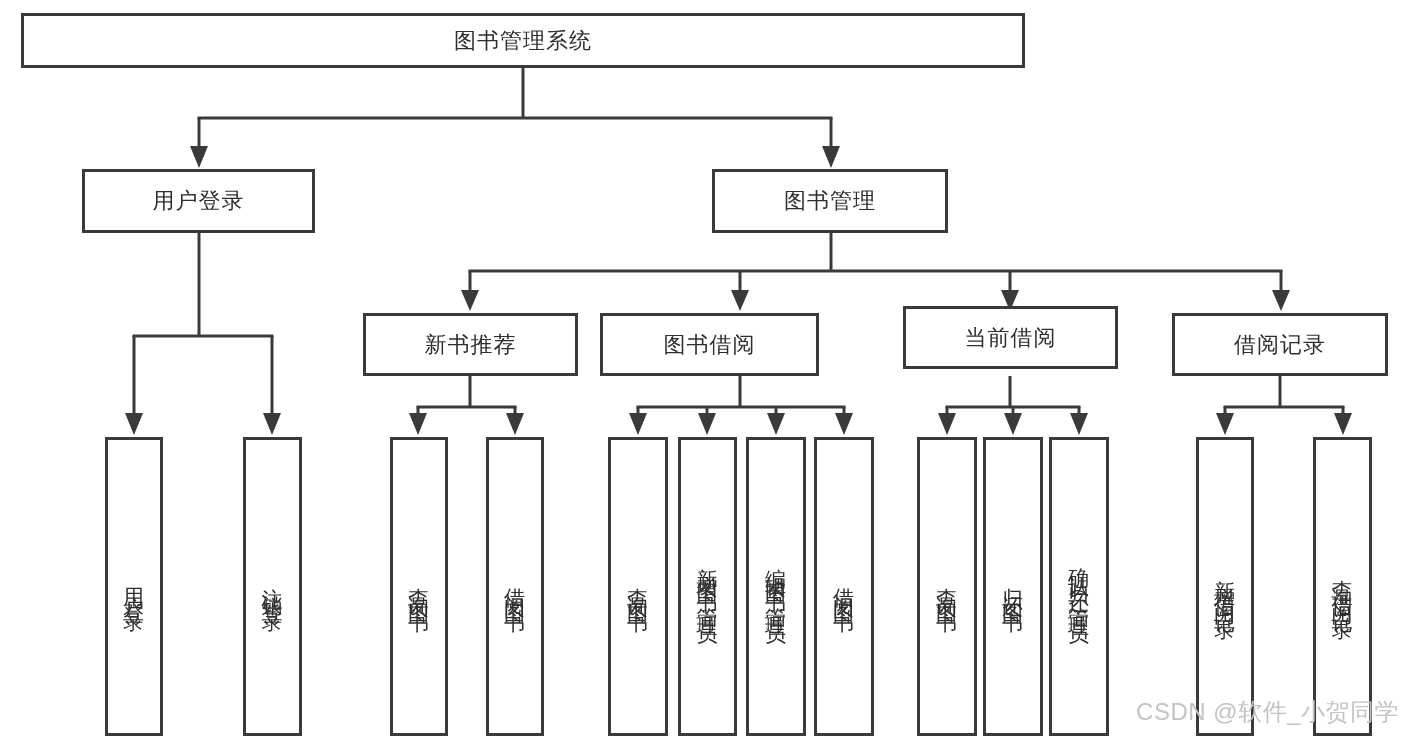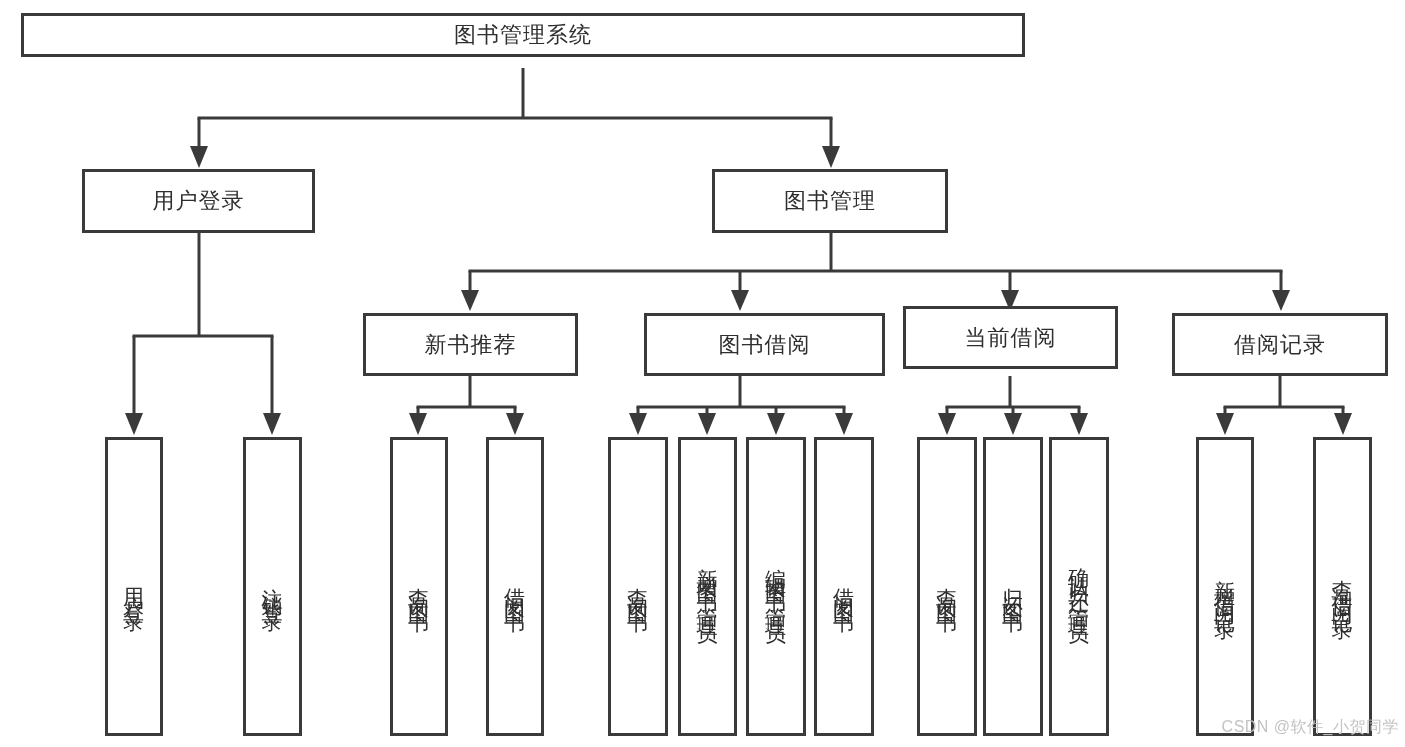--- a/index.html
+++ b/index.html
@@ -34,22 +34,22 @@
   .box.v span {
     writing-mode: vertical-rl;
     text-orientation: mixed;
     letter-spacing: 8px;
     font-size: 21px;
     white-space: nowrap;
   }
   #watermark {
     position: absolute;
     right: 6px;
-    bottom: 9px;
-    font-size: 16px;
+    bottom: 19px;
+    font-size: 24px;
     color: #c3c3c3;
     letter-spacing: 0.5px;
     white-space: nowrap;
   }
 </style>
 </head>
 <body>
 
 <div id="stage">
 
@@ -115,35 +115,35 @@
     <g stroke="#3a3a3a" stroke-width="3" fill="#3a3a3a">
       <line x1="1280" y1="376" x2="1280" y2="407"></line>
       <line x1="1223.5" y1="407" x2="1344.5" y2="407"></line>
       <line x1="1225" y1="407" x2="1225" y2="415"></line>
       <polygon points="1216,413 1234,413 1225,435" stroke="none"></polygon>
       <line x1="1343" y1="407" x2="1343" y2="415"></line>
       <polygon points="1334,413 1352,413 1343,435" stroke="none"></polygon>
     </g>
   </svg>
 
-  <div class="box h" style="left:21px;top:13px;width:1004px;height:44px">
+  <div class="box h" style="left:21px;top:13px;width:1004px;height:55px">
     <span>图书管理系统</span>
   </div>
 
   <div class="box h" style="left:82px;top:169px;width:233px;height:64px">
     <span>用户登录</span>
   </div>
   <div class="box h" style="left:363px;top:313px;width:215px;height:63px">
     <span>新书推荐</span>
   </div>
 
   <div class="box h" style="left:712px;top:169px;width:236px;height:64px">
     <span>图书管理</span>
   </div>
-  <div class="box h" style="left:644px;top:313px;width:241px;height:63px">
+  <div class="box h" style="left:600px;top:313px;width:219px;height:63px">
     <span>图书借阅</span>
   </div>
   <div class="box h" style="left:903px;top:306px;width:215px;height:63px">
     <span>当前借阅</span>
   </div>
   <div class="box h" style="left:1172px;top:313px;width:216px;height:63px">
     <span>借阅记录</span>
   </div>
 
   <div class="box v" style="left:105px;top:437px;width:58px;height:299px">

